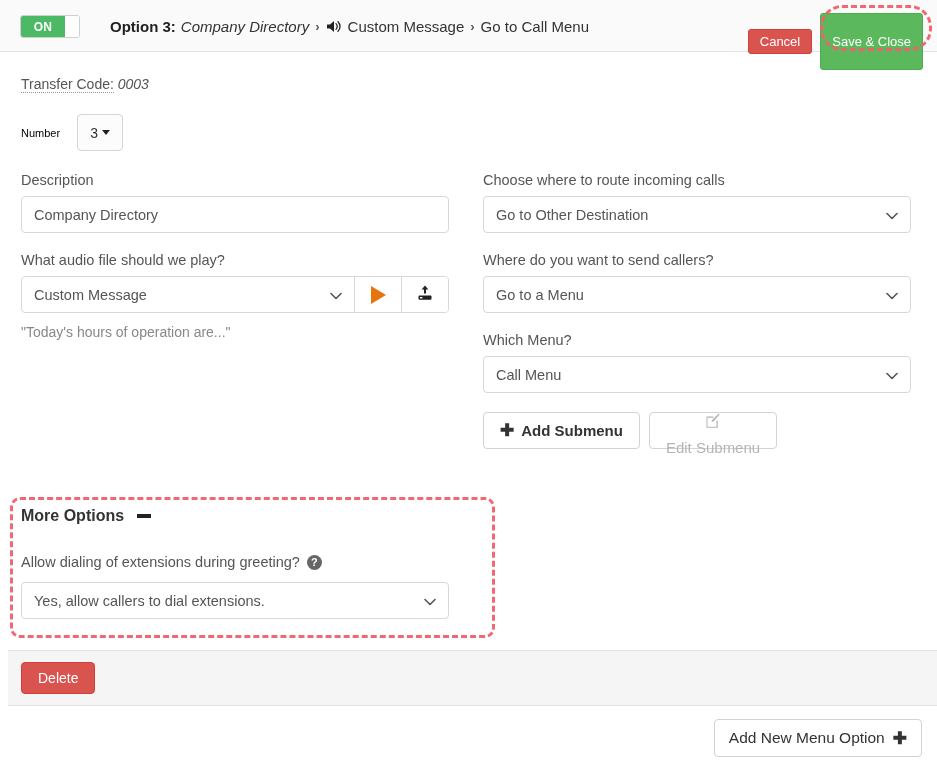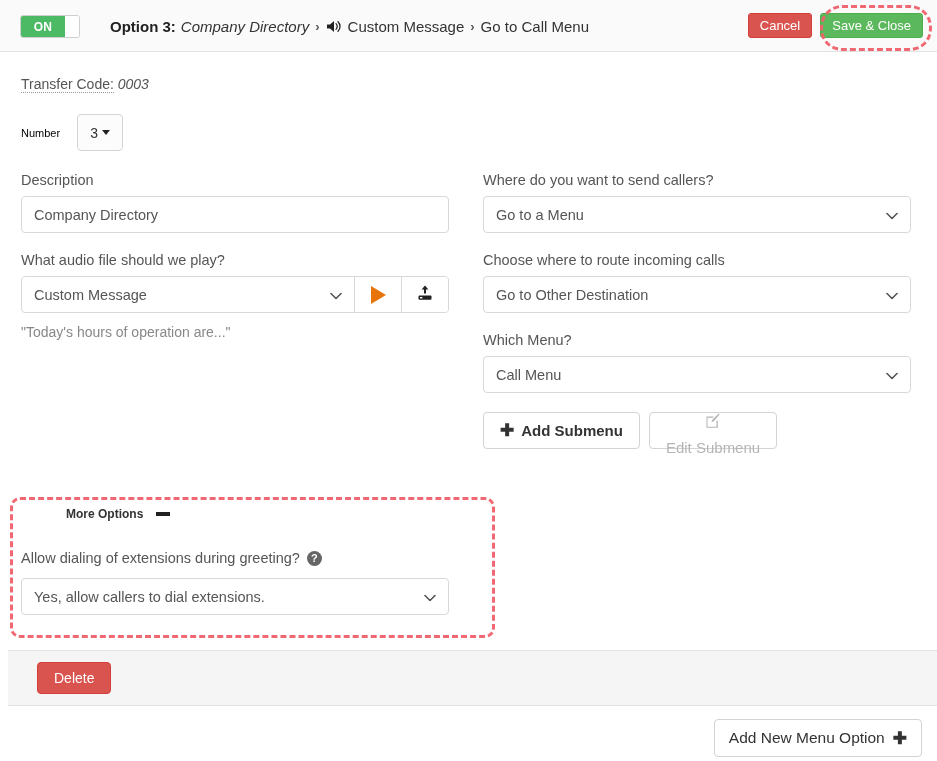--- a/index.html
+++ b/index.html
@@ -88,21 +88,21 @@
     padding: 4px 11px;
     border-radius: 3px;
     cursor: pointer;
     font-family: "Liberation Sans", sans-serif;
   }
   .btn-save {
     background: #5cb85c;
     border: 1px solid #4cae4c;
     color: #ffffff;
     font-size: 13px;
-    padding: 4px 11px;
+    padding: 20px 11px;
     border-radius: 3px;
     cursor: pointer;
     font-family: "Liberation Sans", sans-serif;
   }
 
   
   .annot {
     position: absolute;
     pointer-events: none;
   }
@@ -276,24 +276,23 @@
     left: 21px; top: 455px;
     width: 460px;
   }
   .mo-header {
     display: flex;
     align-items: center;
     gap: 13px;
     cursor: pointer;
   }
   .mo-title {
-    font-size: 12px;
+    font-size: 16px;
     font-weight: bold;
     color: #333333;
-    margin-left: 45px;
   }
   .mo-minus {
     width: 14px; height: 4px;
     background: #222222;
   }
   .mo-question {
     margin-top: 29px;
     font-size: 14.5px;
     color: #555555;
     display: flex;
@@ -333,21 +332,20 @@
     position: absolute;
     left: 13px; top: 11px;
     background: #d9534f;
     border: 1px solid #d43f3a;
     color: #ffffff;
     font-size: 14px;
     padding: 7px 16px;
     border-radius: 4px;
     cursor: pointer;
     font-family: "Liberation Sans", sans-serif;
-    margin-left: 16px;
   }
 
   .btn-add-menu {
     position: absolute;
     right: 15px; top: 719px;
     border: 1px solid #d3d3d3;
     background: #ffffff;
     border-radius: 4px;
     height: 38px;
     padding: 0 14px;
@@ -441,35 +439,35 @@
           </span>
         </div>
       </div>
       <div class="audio-caption">"Today's hours of operation are..."</div>
     </div>
   </div>
 
   <div class="col-right">
 
     <div class="field-group">
-      <label class="field-label">Where do you want to send callers?</label>
+      <label class="field-label">Choose where to route incoming calls</label>
       <div class="select-box">
-        <span>Go to a Menu</span>
+        <span>Go to Other Destination</span>
         <span class="chev">
           <svg width="12" height="8" viewBox="0 0 12 8">
               <path d="M1 1.5L6 6.5 11 1.5" stroke="#555" stroke-width="1.6" fill="none" stroke-linecap="round" stroke-linejoin="round"></path>
             </svg>
         </span>
       </div>
     </div>
 
     <div class="field-group">
-      <label class="field-label">Choose where to route incoming calls</label>
+      <label class="field-label">Where do you want to send callers?</label>
       <div class="select-box">
-        <span>Go to Other Destination</span>
+        <span>Go to a Menu</span>
         <span class="chev">
           <svg width="12" height="8" viewBox="0 0 12 8">
               <path d="M1 1.5L6 6.5 11 1.5" stroke="#555" stroke-width="1.6" fill="none" stroke-linecap="round" stroke-linejoin="round"></path>
             </svg>
         </span>
       </div>
     </div>
 
     <div class="field-group">
       <label class="field-label">Which Menu?</label>

